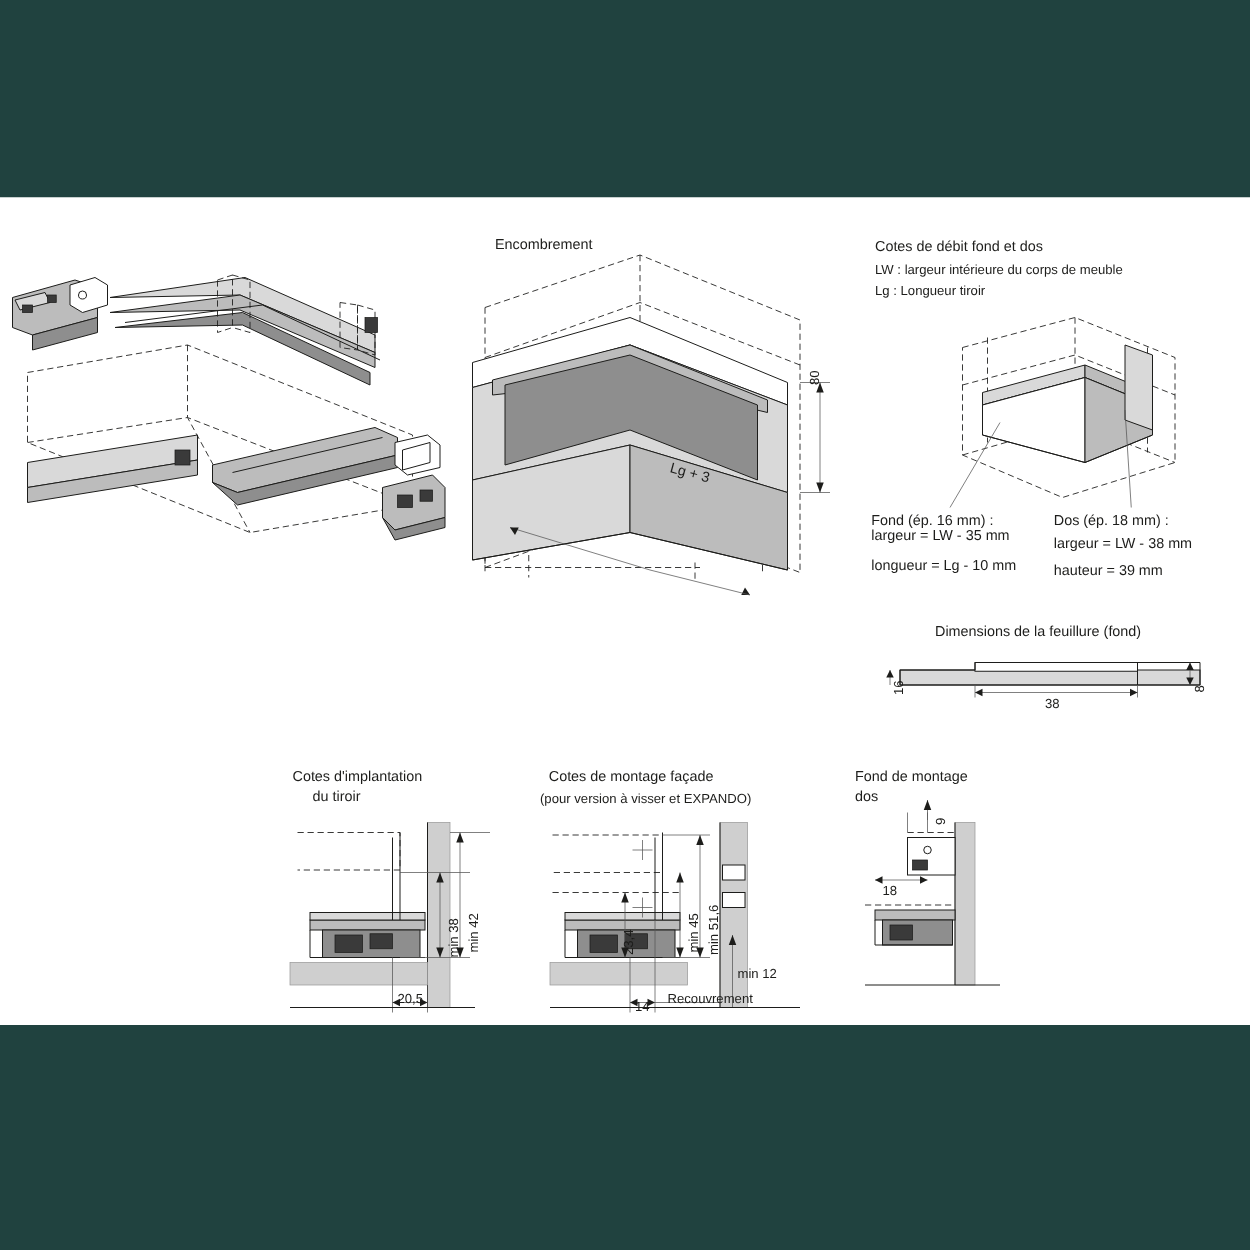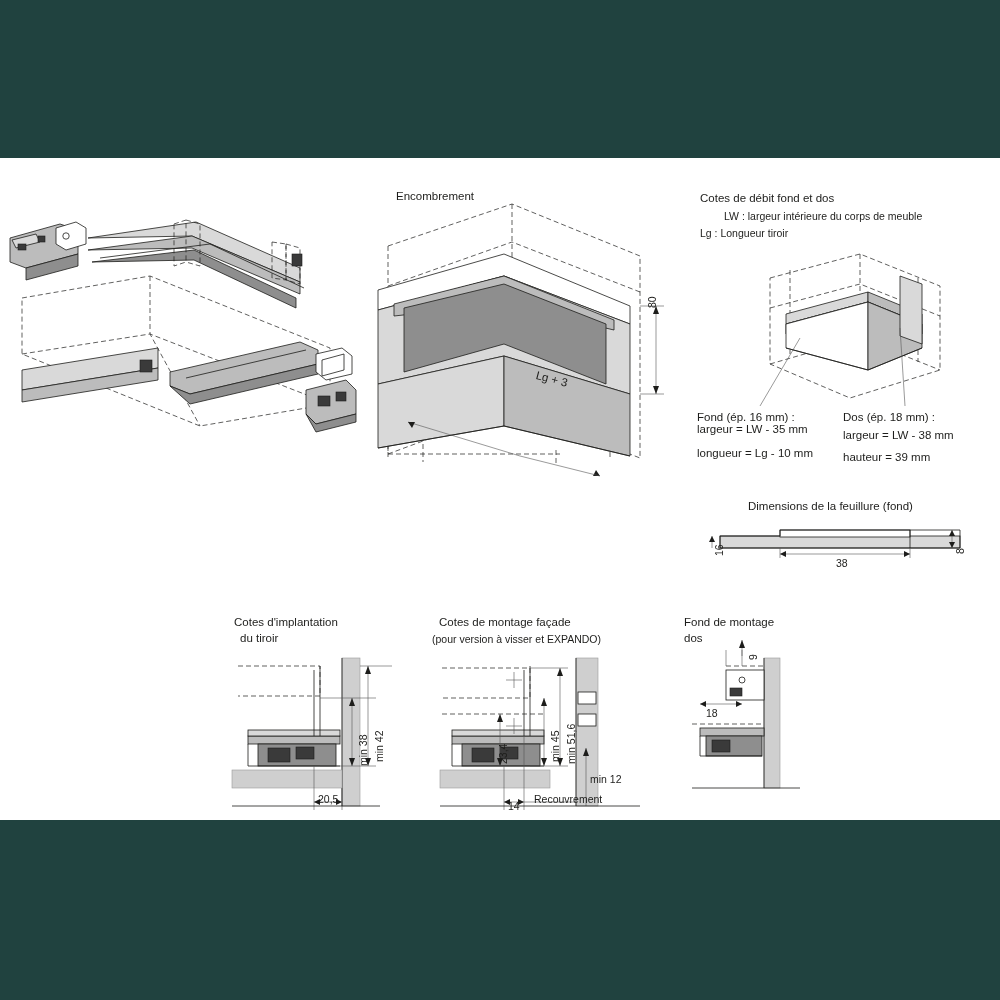--- a/index.html
+++ b/index.html
@@ -65,27 +65,27 @@
 
 <div id="sheet">
 
   <div class="band top"></div>
   <div class="band bottom"></div>
 
   <div class="canvas">
 
     <div class="lbl" style="left:396px; top:31px;">Encombrement</div>
     <div class="lbl" style="left:700px; top:33px;">Cotes de débit fond et dos</div>
-    <div class="lbl small" style="left:724px; top:51px;">LW : largeur intérieure du corps de meuble</div>
+    <div class="lbl small" style="left:700px; top:51px;">LW : largeur intérieure du corps de meuble</div>
     <div class="lbl small" style="left:700px; top:68px;">Lg : Longueur tiroir</div>
 
     <div class="lbl" style="left:748px; top:341px;">Dimensions de la feuillure (fond)</div>
 
     <div class="lbl" style="left:234px; top:457px;">Cotes d'implantation</div>
-    <div class="lbl" style="left:240px; top:473px;">du tiroir</div>
+    <div class="lbl" style="left:250px; top:473px;">du tiroir</div>
 
     <div class="lbl" style="left:439px; top:457px;">Cotes de montage façade</div>
     <div class="lbl small" style="left:432px; top:474px;">(pour version à visser et EXPANDO)</div>
 
     <div class="lbl" style="left:684px; top:457px;">Fond de montage</div>
     <div class="lbl" style="left:684px; top:473px;">dos</div>
 
     <svg width="1000" height="662">
       <g>
 

